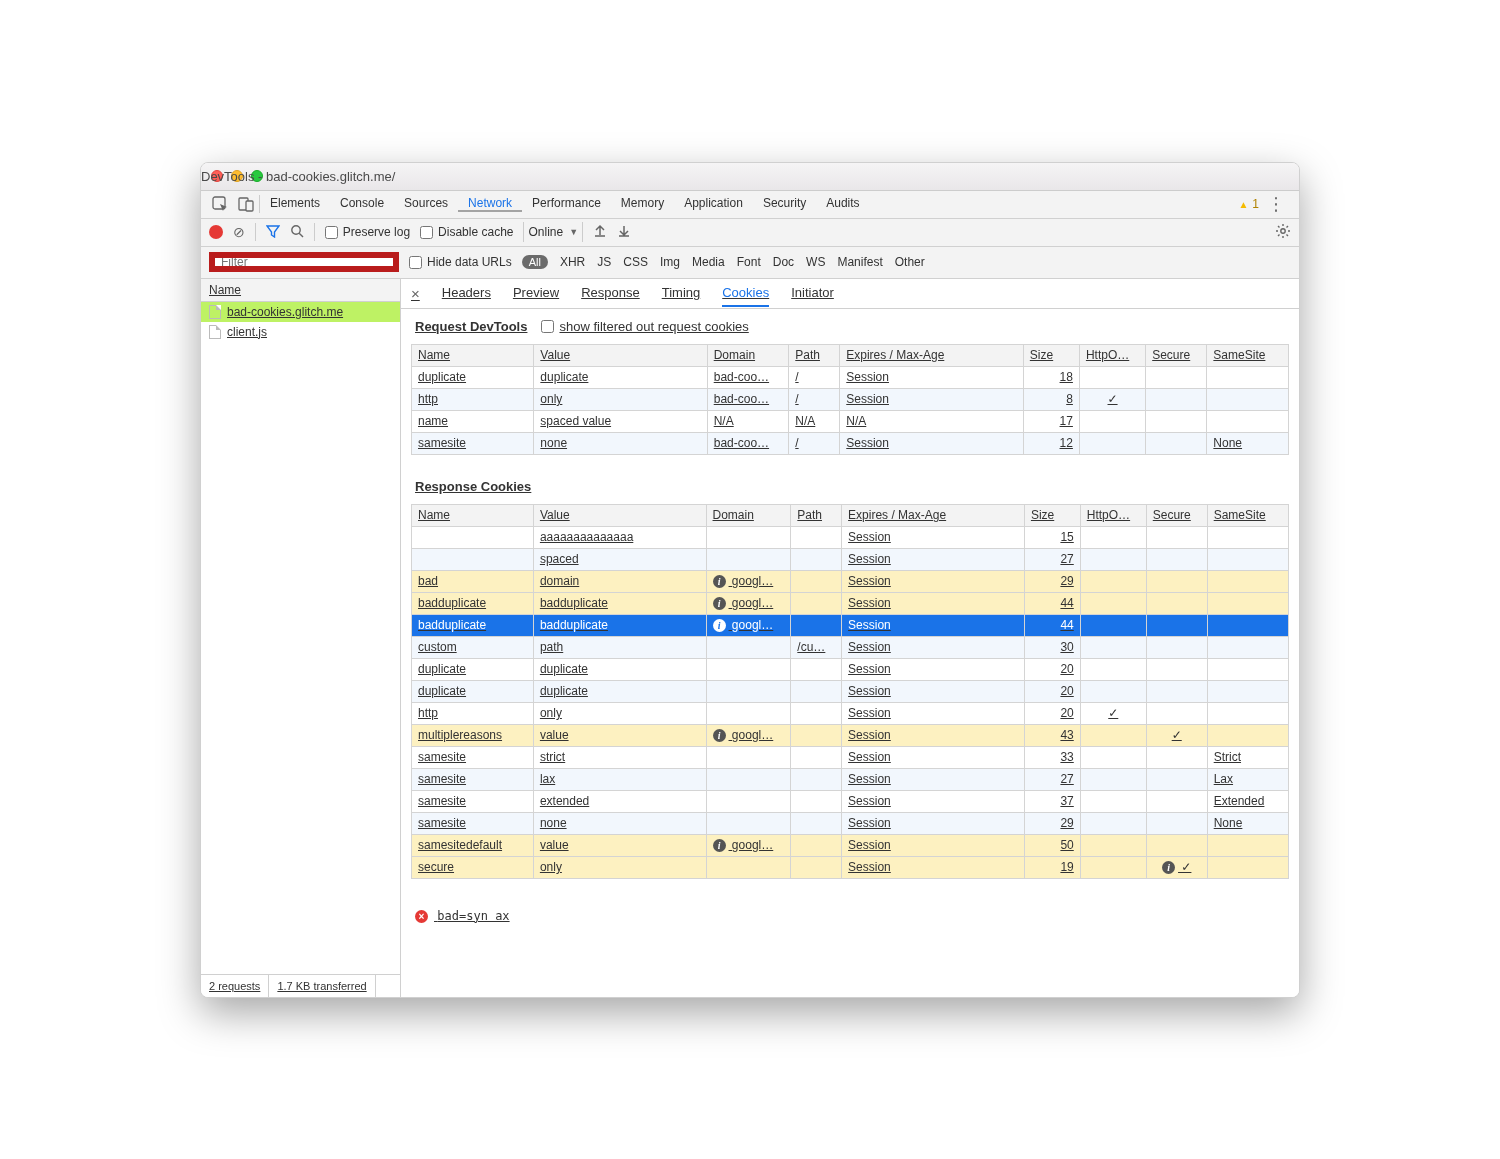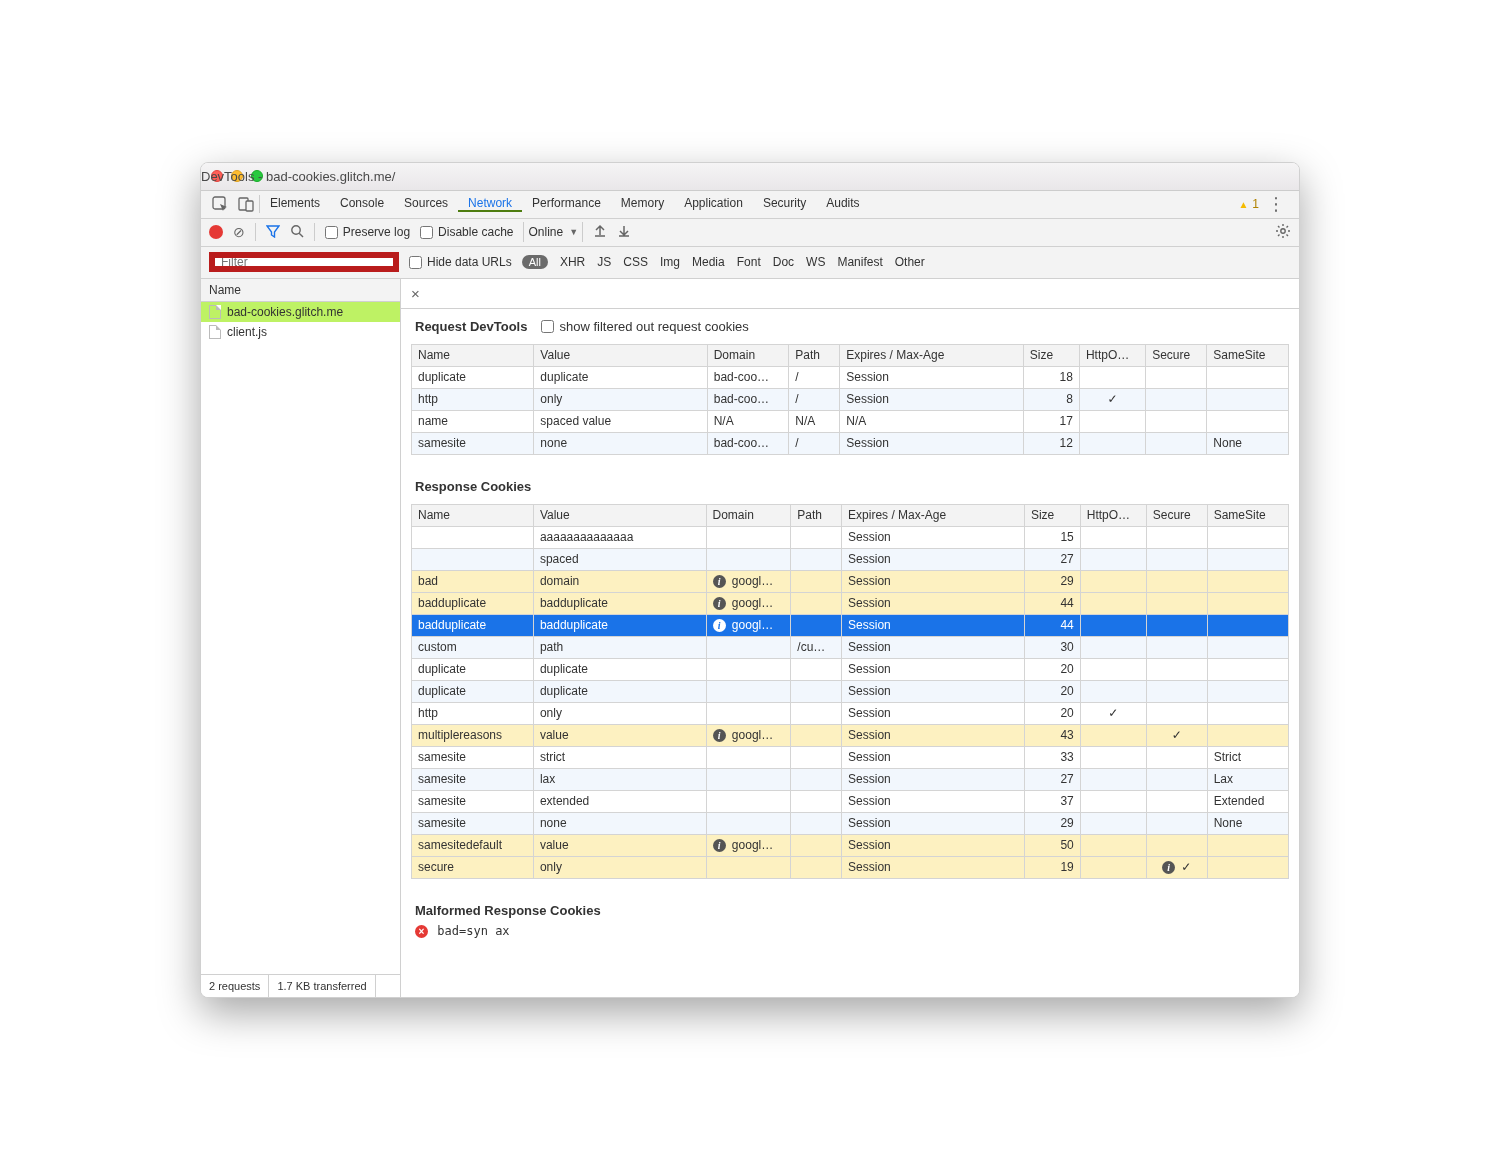--- a/index.html
+++ b/index.html
@@ -42,21 +42,21 @@
 .title { position:absolute; left:0; right:0; text-align:left; font-size:13px; color:#4a4a4a; pointer-events:none;}
 .main-tabs {
   height: 28px;
   display:flex; align-items:center;
   border-bottom:1px solid #d0d0d0;
   padding: 0 6px;
   background:#f3f3f3;
 }
 .dev-icon { width:26px; display:flex; justify-content:center; color:#666; font-size:14px; }
 .main-tabs .tab { padding: 0 10px; height:100%; display:flex; align-items:center; color:#333; cursor:pointer; }
-.main-tabs .tab.active { color:#1a73e8; border-bottom:2px solid #4d7c0f; }
+.main-tabs .tab.active { color:#1a73e8; border-bottom:2px solid #a3a3a3; }
 .spacer { flex:1; }
 .warn-count { color:#b08200; display:flex; align-items:center; gap:4px; font-size:12px;}
 .warn-count::before { content:"▲"; color:#f5bb00; font-size:10px;}
 .kebab { font-size:18px; color:#666; padding:0 8px; }
 
 .toolbar1 {
   height: 28px; display:flex; align-items:center; gap:10px;
   padding: 0 8px; border-bottom:1px solid #d0d0d0; background:#f3f3f3;
 }
 .rec-dot { width:14px;height:14px;border-radius:50%;background:#e53935; }
@@ -70,21 +70,21 @@
 .gear { color:#666; font-size:15px; }
 
 .toolbar2 {
   height: 32px; display:flex; align-items:center; gap:10px;
   padding: 0 8px; border-bottom:1px solid #d0d0d0; background:#f3f3f3;
 }
 .filter-input { width:190px; height:20px; border:6px solid #b91c1c; padding:2px 6px; font-size:12px; background:#fff; color:#888;}
 .pill { background:#6b6b6b; color:#fff; border-radius:8px; padding:1px 7px; font-size:11px;}
 .ftype { color:#333; font-size:12px; cursor:pointer;}
 
-.body { flex:1; display:flex; overflow:hidden; }
+.body { flex:1; display:flex; overflow:hidden;text-decoration:underline; }
 .sidebar { width:200px; border-right:1px solid #d0d0d0; background:#fff; display:flex; flex-direction:column;}
 .side-head { background:#f3f3f3; border-bottom:1px solid #d0d0d0; padding:4px 8px; font-size:12px; color:#333;}
 .side-item { display:flex; align-items:center; gap:6px; padding:3px 8px; cursor:pointer;}
 .side-item.sel { background:#bef264;}
 .file-icon { width:12px; height:14px; border:1px solid #bbb; display:inline-block; position:relative;}
 .file-icon::after { content:""; position:absolute; right:-1px; top:-1px; border-top:5px solid #fff; border-left:5px solid #bbb;}
 .side-footer { margin-top:auto; border-top:1px solid #d0d0d0; display:flex; font-size:11px;}
 .side-footer span { padding:5px 8px; border-right:1px solid #d0d0d0; white-space:nowrap;}
 
 .content { flex:1; overflow:auto; background:#fff; }
@@ -246,20 +246,28 @@
         </div>
       <div class="side-footer">
         <span>2 requests</span>
         <span>1.7 KB transferred</span>
       </div>
     </div>
 
     <div class="content">
       <div class="detail-tabs">
         <span class="close">×</span>
+        <div id="detail-tabs-host" style="display:flex;gap:22px;">
+            <div class="dtab">Headers</div>
+            <div class="dtab">Preview</div>
+            <div class="dtab">Response</div>
+            <div class="dtab">Timing</div>
+            <div class="dtab active">Cookies</div>
+            <div class="dtab">Initiator</div>
+          </div>
       </div>
 
       <div class="section">
         <div class="sec-head">
           <b>Request DevTools</b>
           <label class="chk">
               <input type="checkbox" style="">
               <span>show filtered out request cookies</span>
             </label>
         </div>
@@ -541,23 +549,20 @@
               <td>Session</td>
               <td class="num">19</td>
               <td class="cen"></td>
               <td class="cen"><span class="info-dot">i</span> ✓</td>
               <td></td>
             </tr>
           </tbody>
       </table>
 
       <div class="section">
-        <div class="sec-head">
-            <b>Malformed Response Cookies</b>
-          </div>
         <div style="padding:6px 0;">
           <span class="err-dot">×</span>
           <span class="mono">bad=syn   ax</span>
         </div>
       </div>
     </div>
   </div>
 </div>
 
 </body></html>

